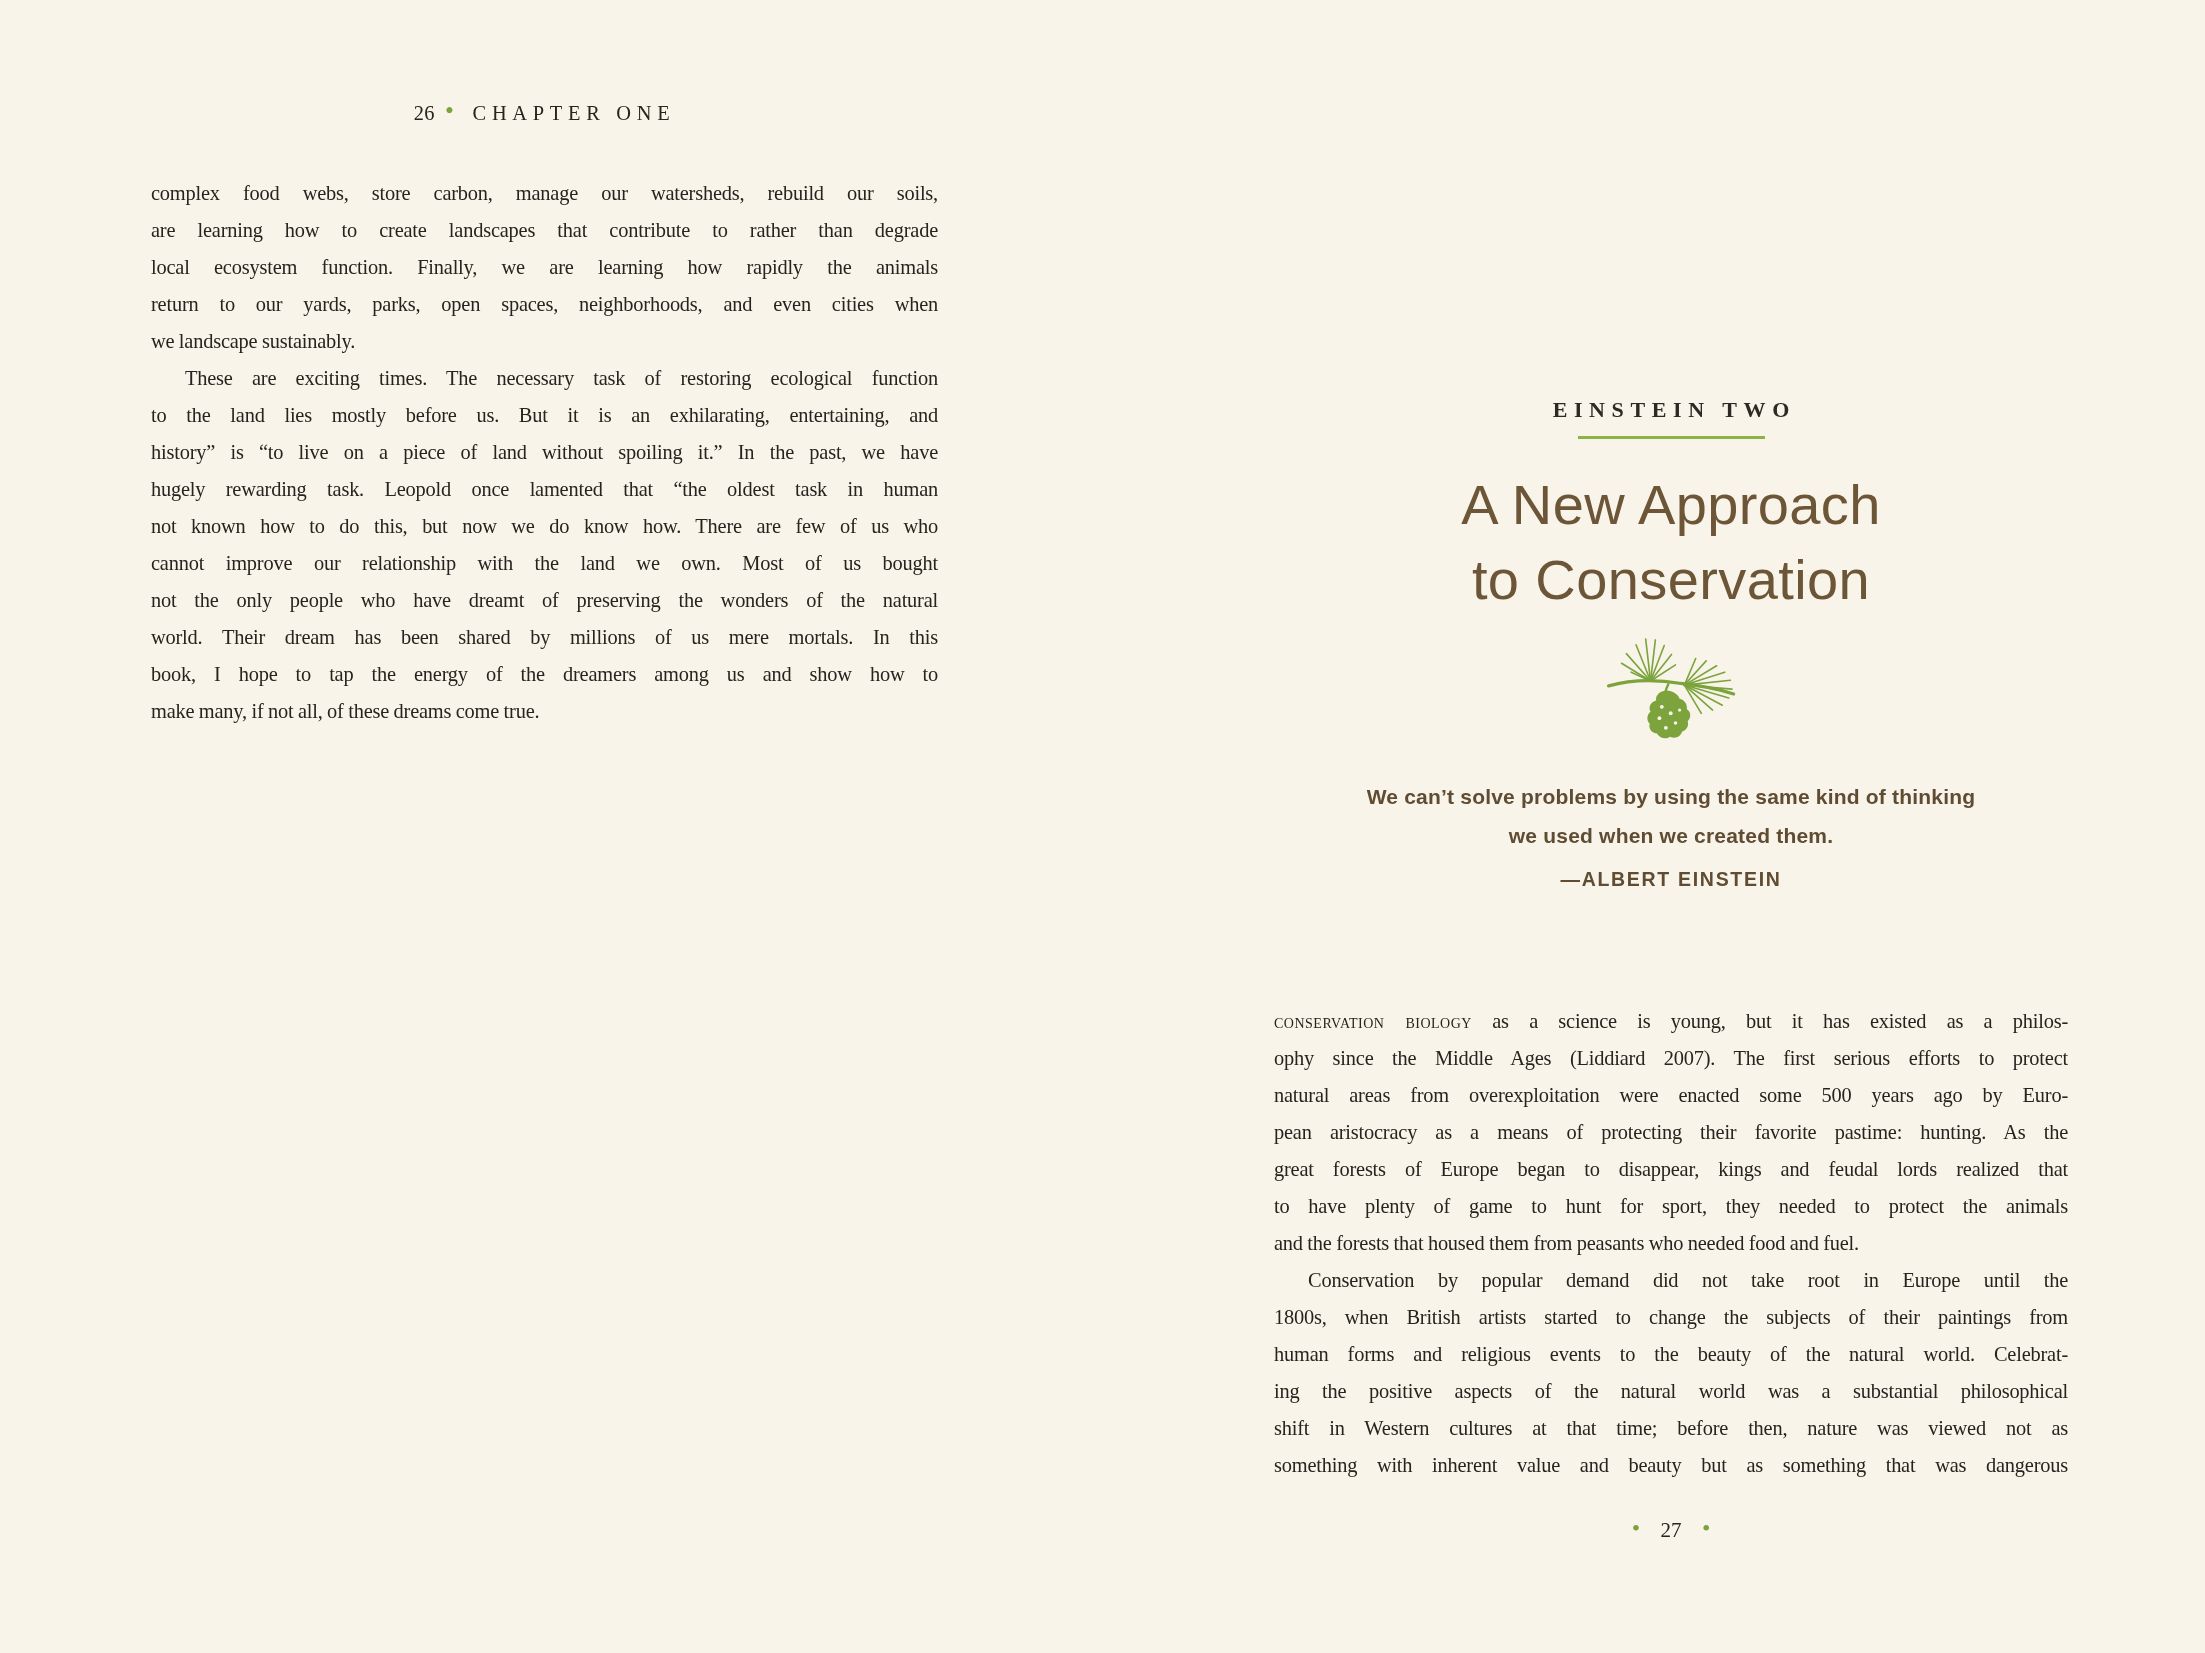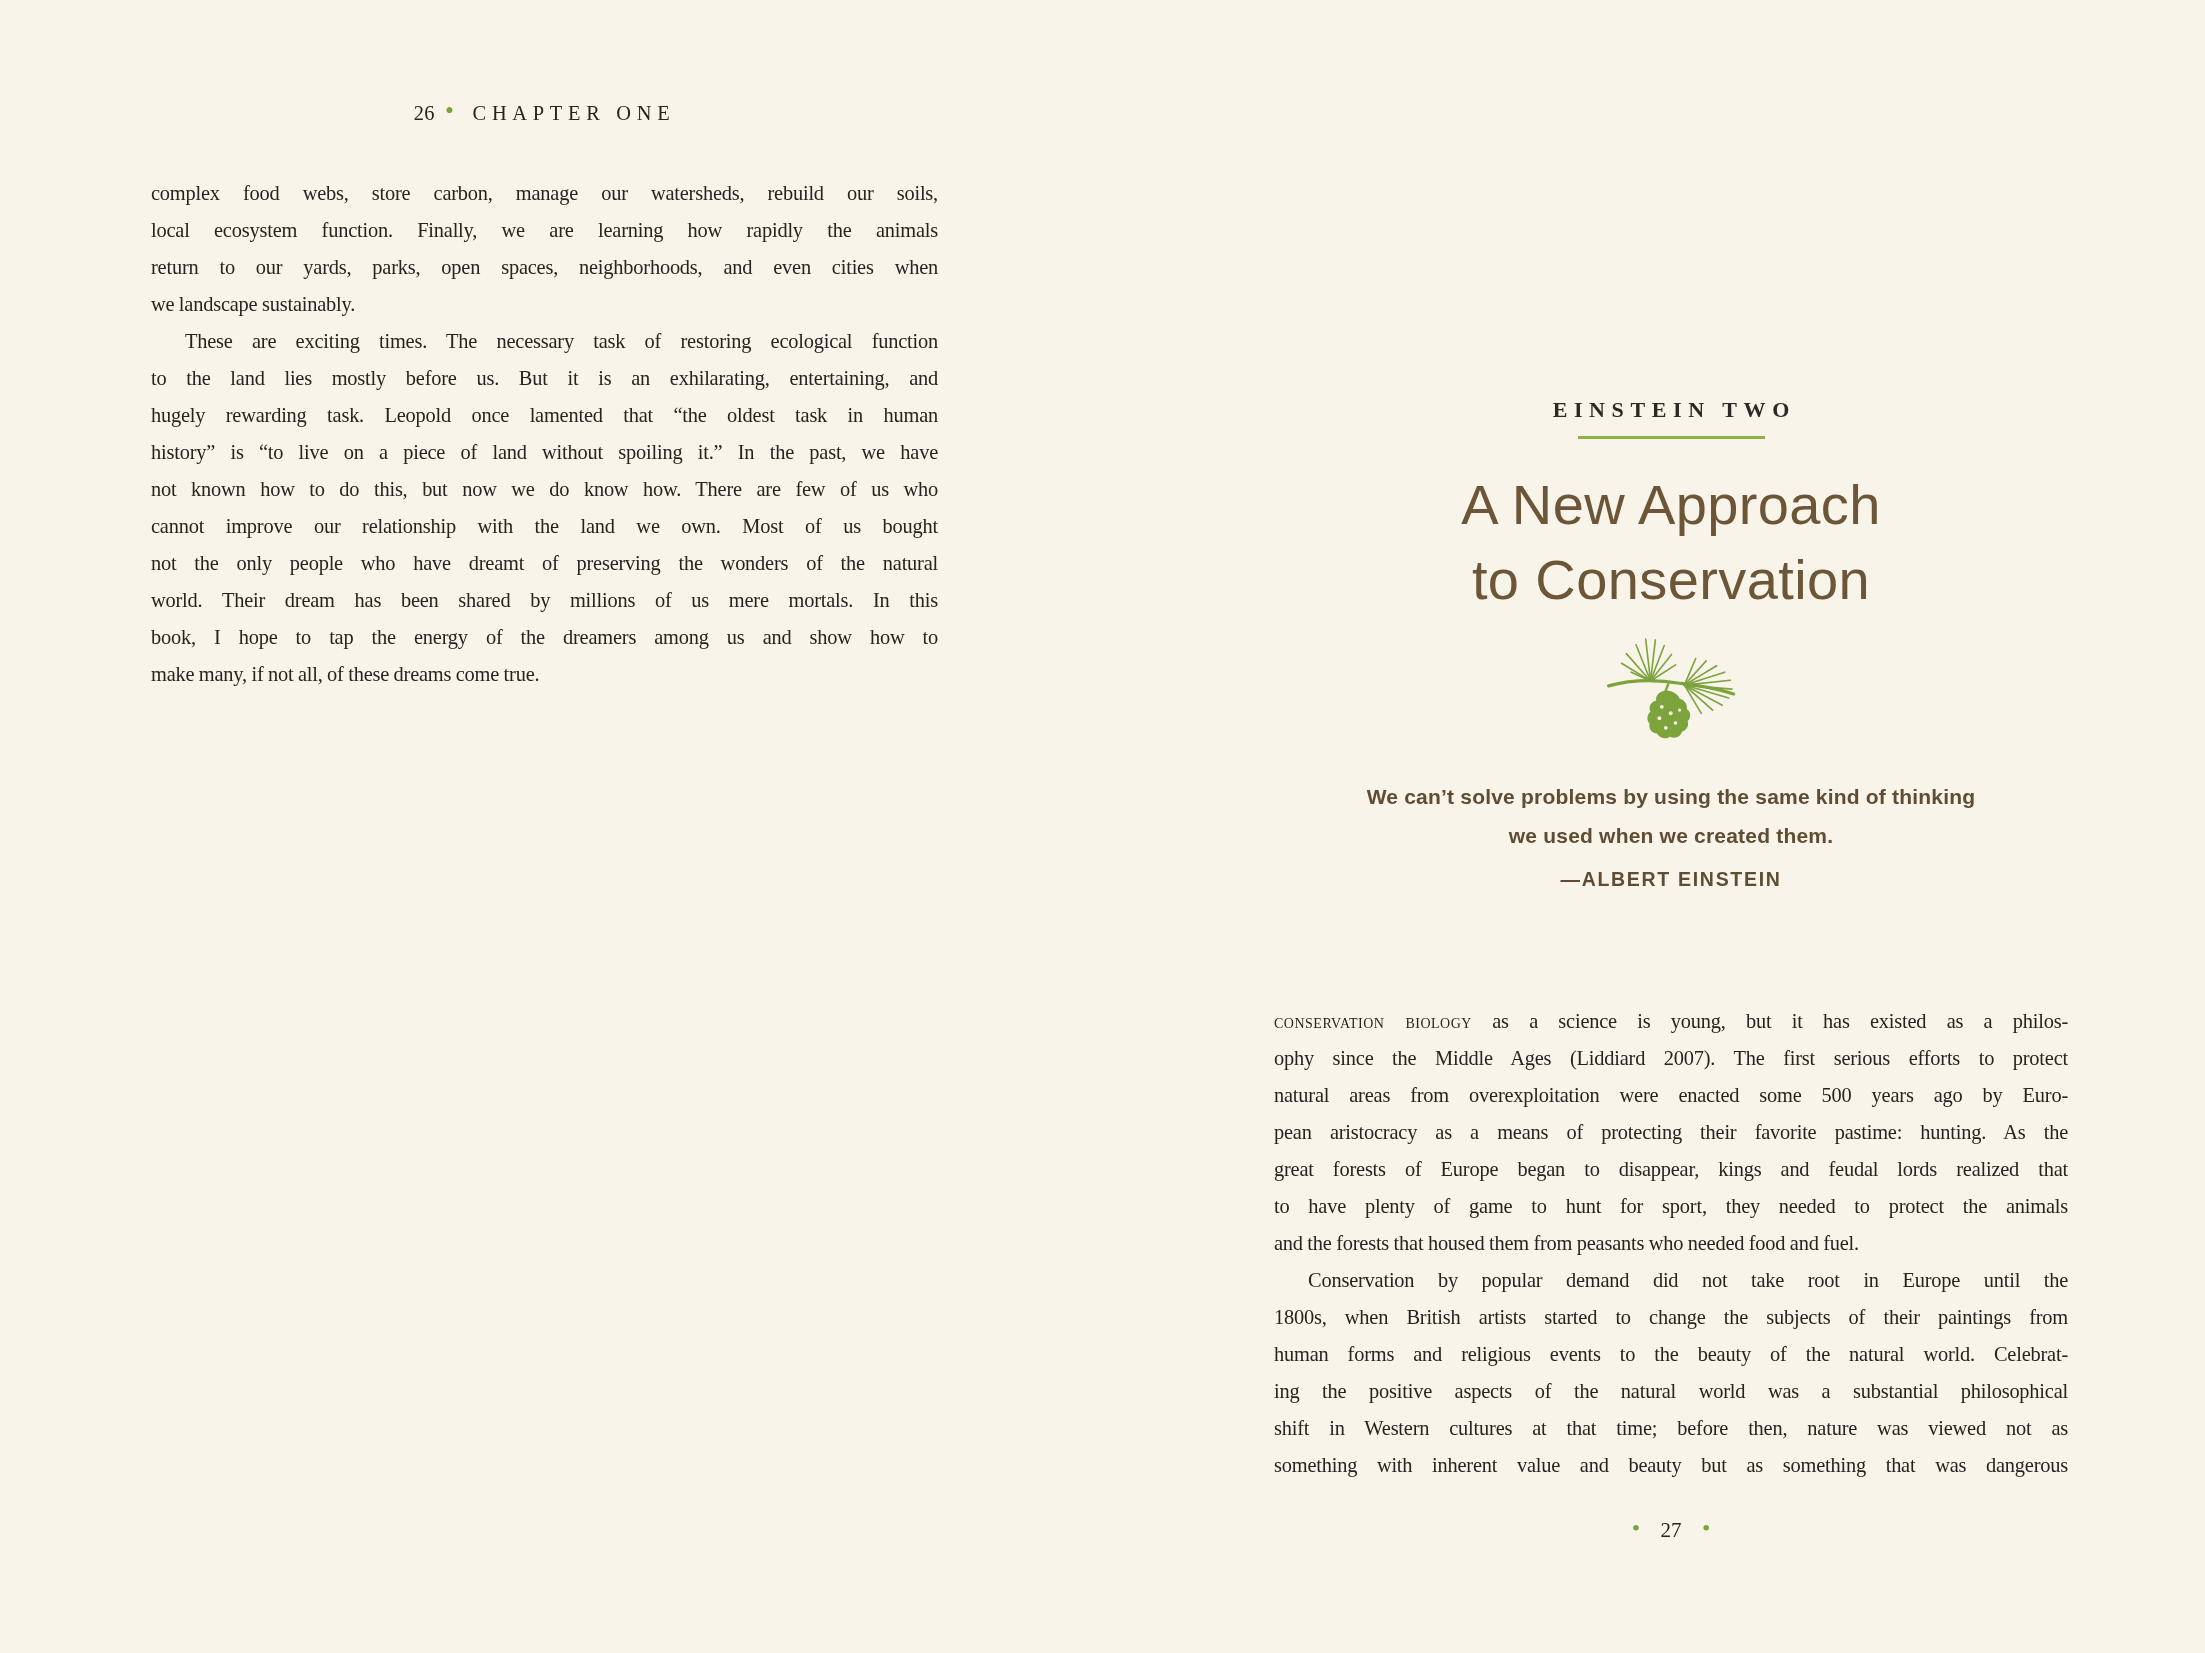--- a/index.html
+++ b/index.html
@@ -114,29 +114,30 @@
 <div class="spread">
 
   <section>
     <header class="running-head">
       <span class="folio">26</span><span class="gdot">•</span><span class="rh-title">CHAPTER ONE</span>
     </header>
 
     <div class="body-col left-body">
         <div class="para">
           <div class="tline">complex food webs, store carbon, manage our watersheds, rebuild our soils,</div>
+          <div class="tline">are learning how to create landscapes that contribute to rather than degrade</div>
           <div class="tline">local ecosystem function. Finally, we are learning how rapidly the animals</div>
           <div class="tline">return to our yards, parks, open spaces, neighborhoods, and even cities when</div>
           <div class="tline fin">we landscape sustainably.</div>
         </div>
         <div class="para">
           <div class="tline ind">These are exciting times. The necessary task of restoring ecological function</div>
           <div class="tline">to the land lies mostly before us. But it is an exhilarating, entertaining, and</div>
+          <div class="tline">history” is “to live on a piece of land without spoiling it.” In the past, we have</div>
           <div class="tline">hugely rewarding task. Leopold once lamented that “the oldest task in human</div>
-          <div class="tline">history” is “to live on a piece of land without spoiling it.” In the past, we have</div>
           <div class="tline">not known how to do this, but now we do know how. There are few of us who</div>
           <div class="tline">cannot improve our relationship with the land we own. Most of us bought</div>
           <div class="tline">not the only people who have dreamt of preserving the wonders of the natural</div>
           <div class="tline">world. Their dream has been shared by millions of us mere mortals. In this</div>
           <div class="tline">book, I hope to tap the energy of the dreamers among us and show how to</div>
           <div class="tline fin">make many, if not all, of these dreams come true.</div>
         </div>
       </div>
   </section>
 

